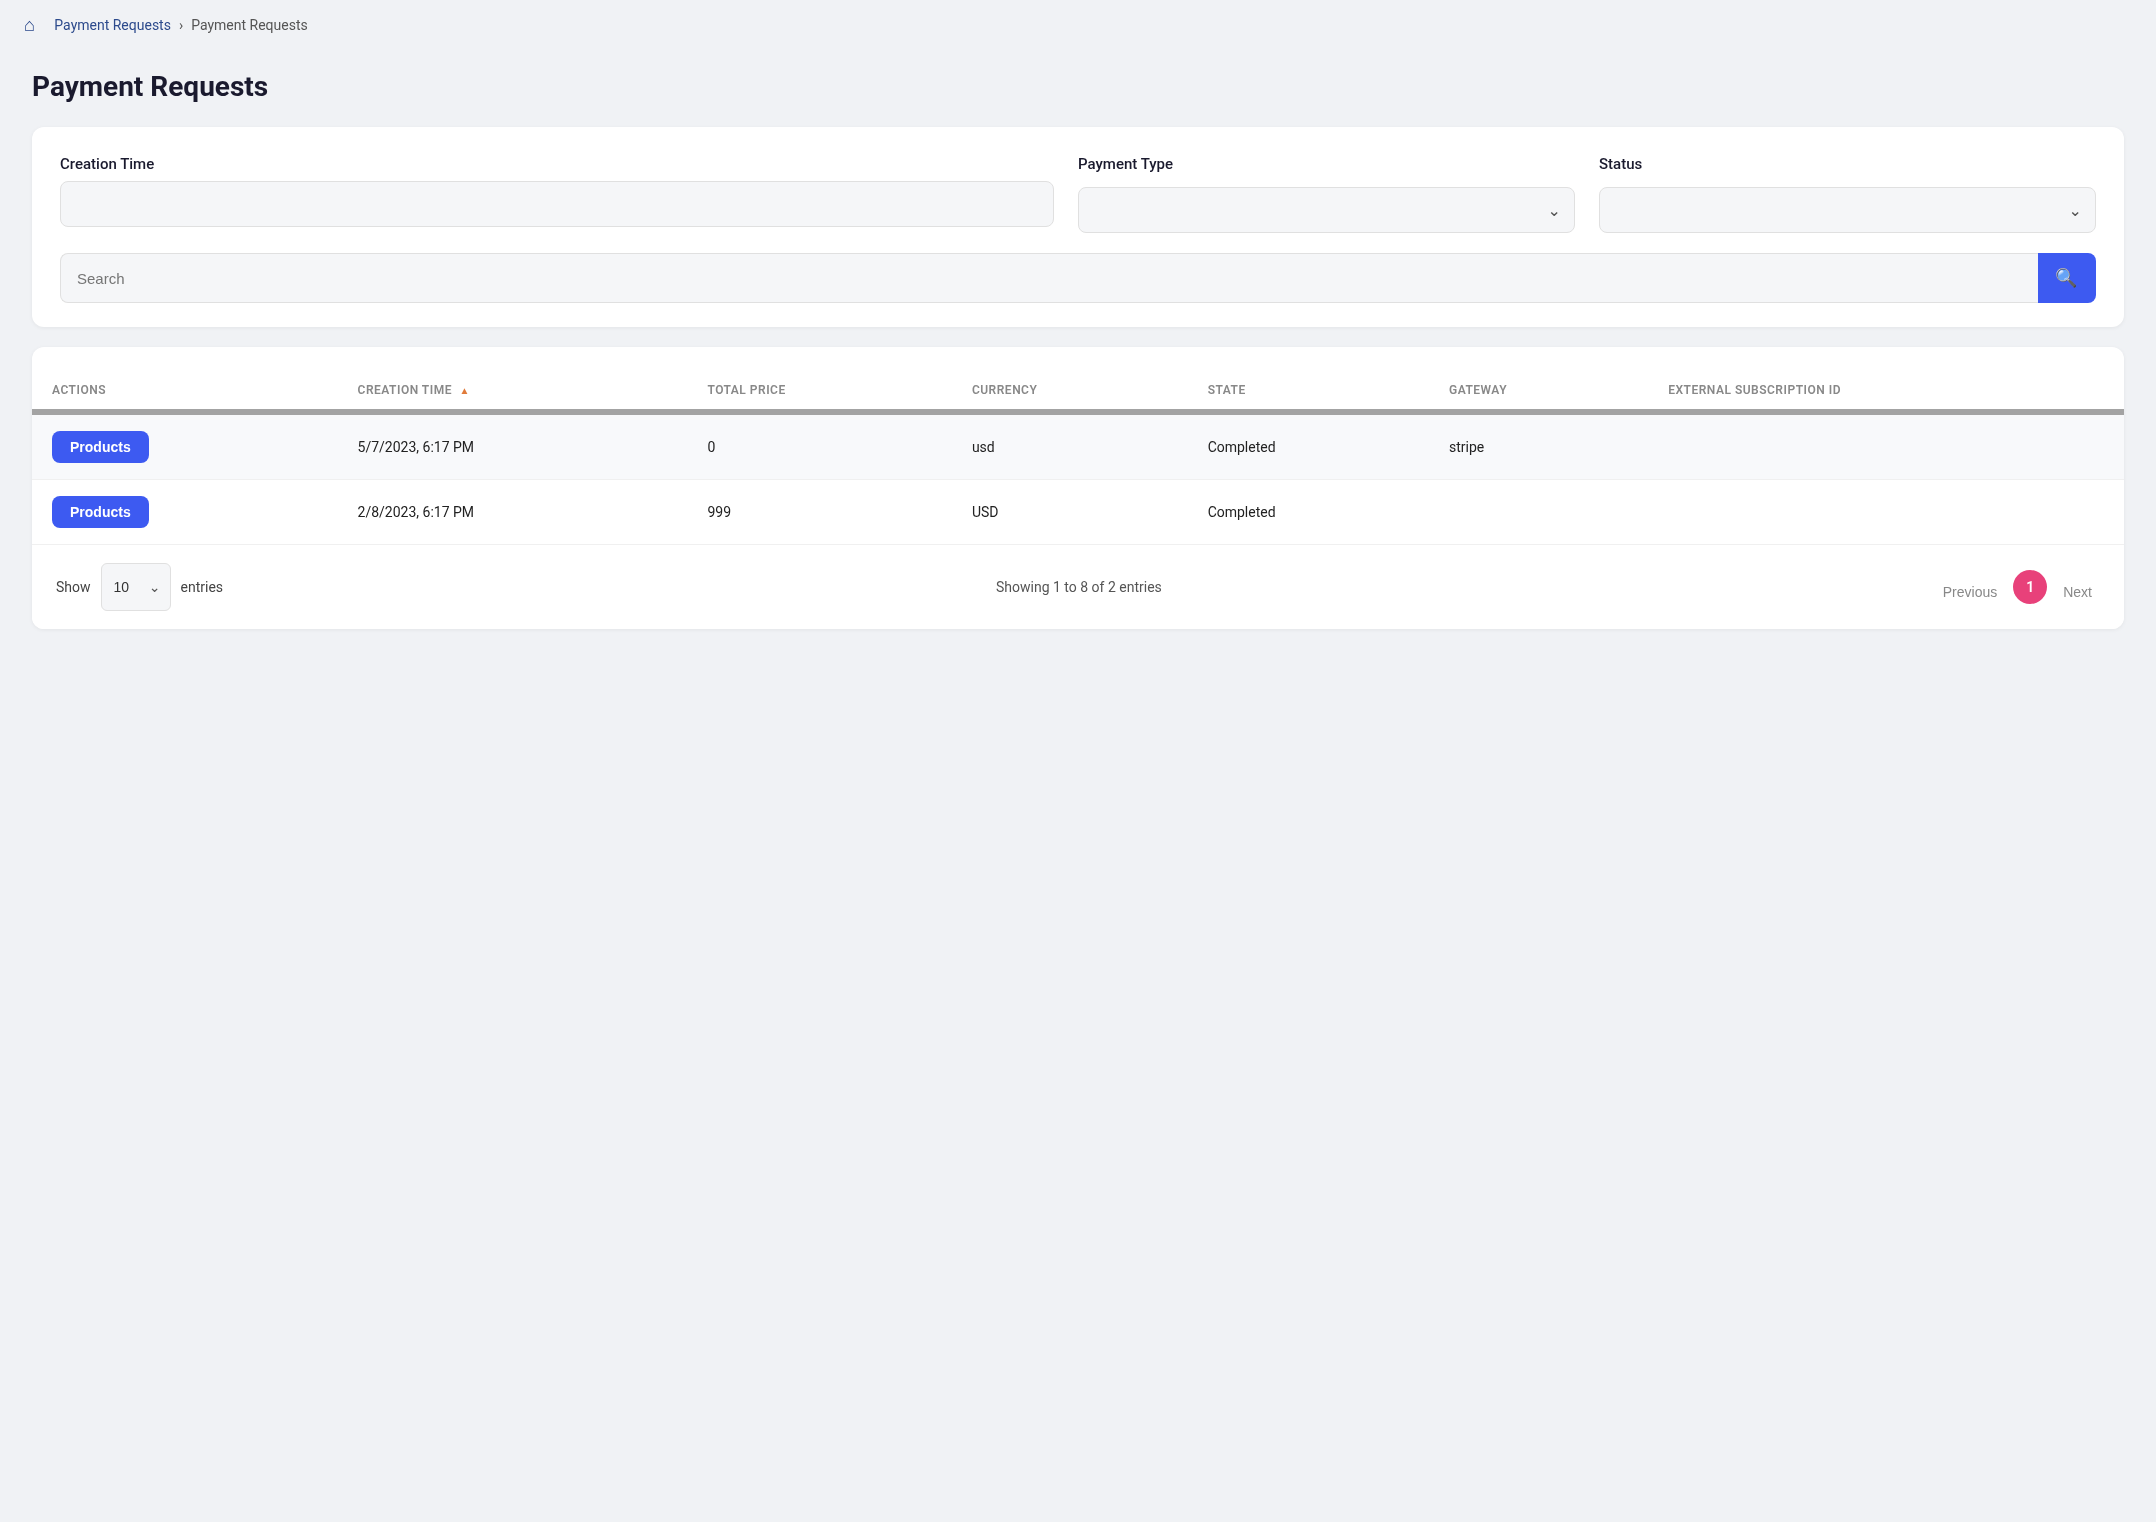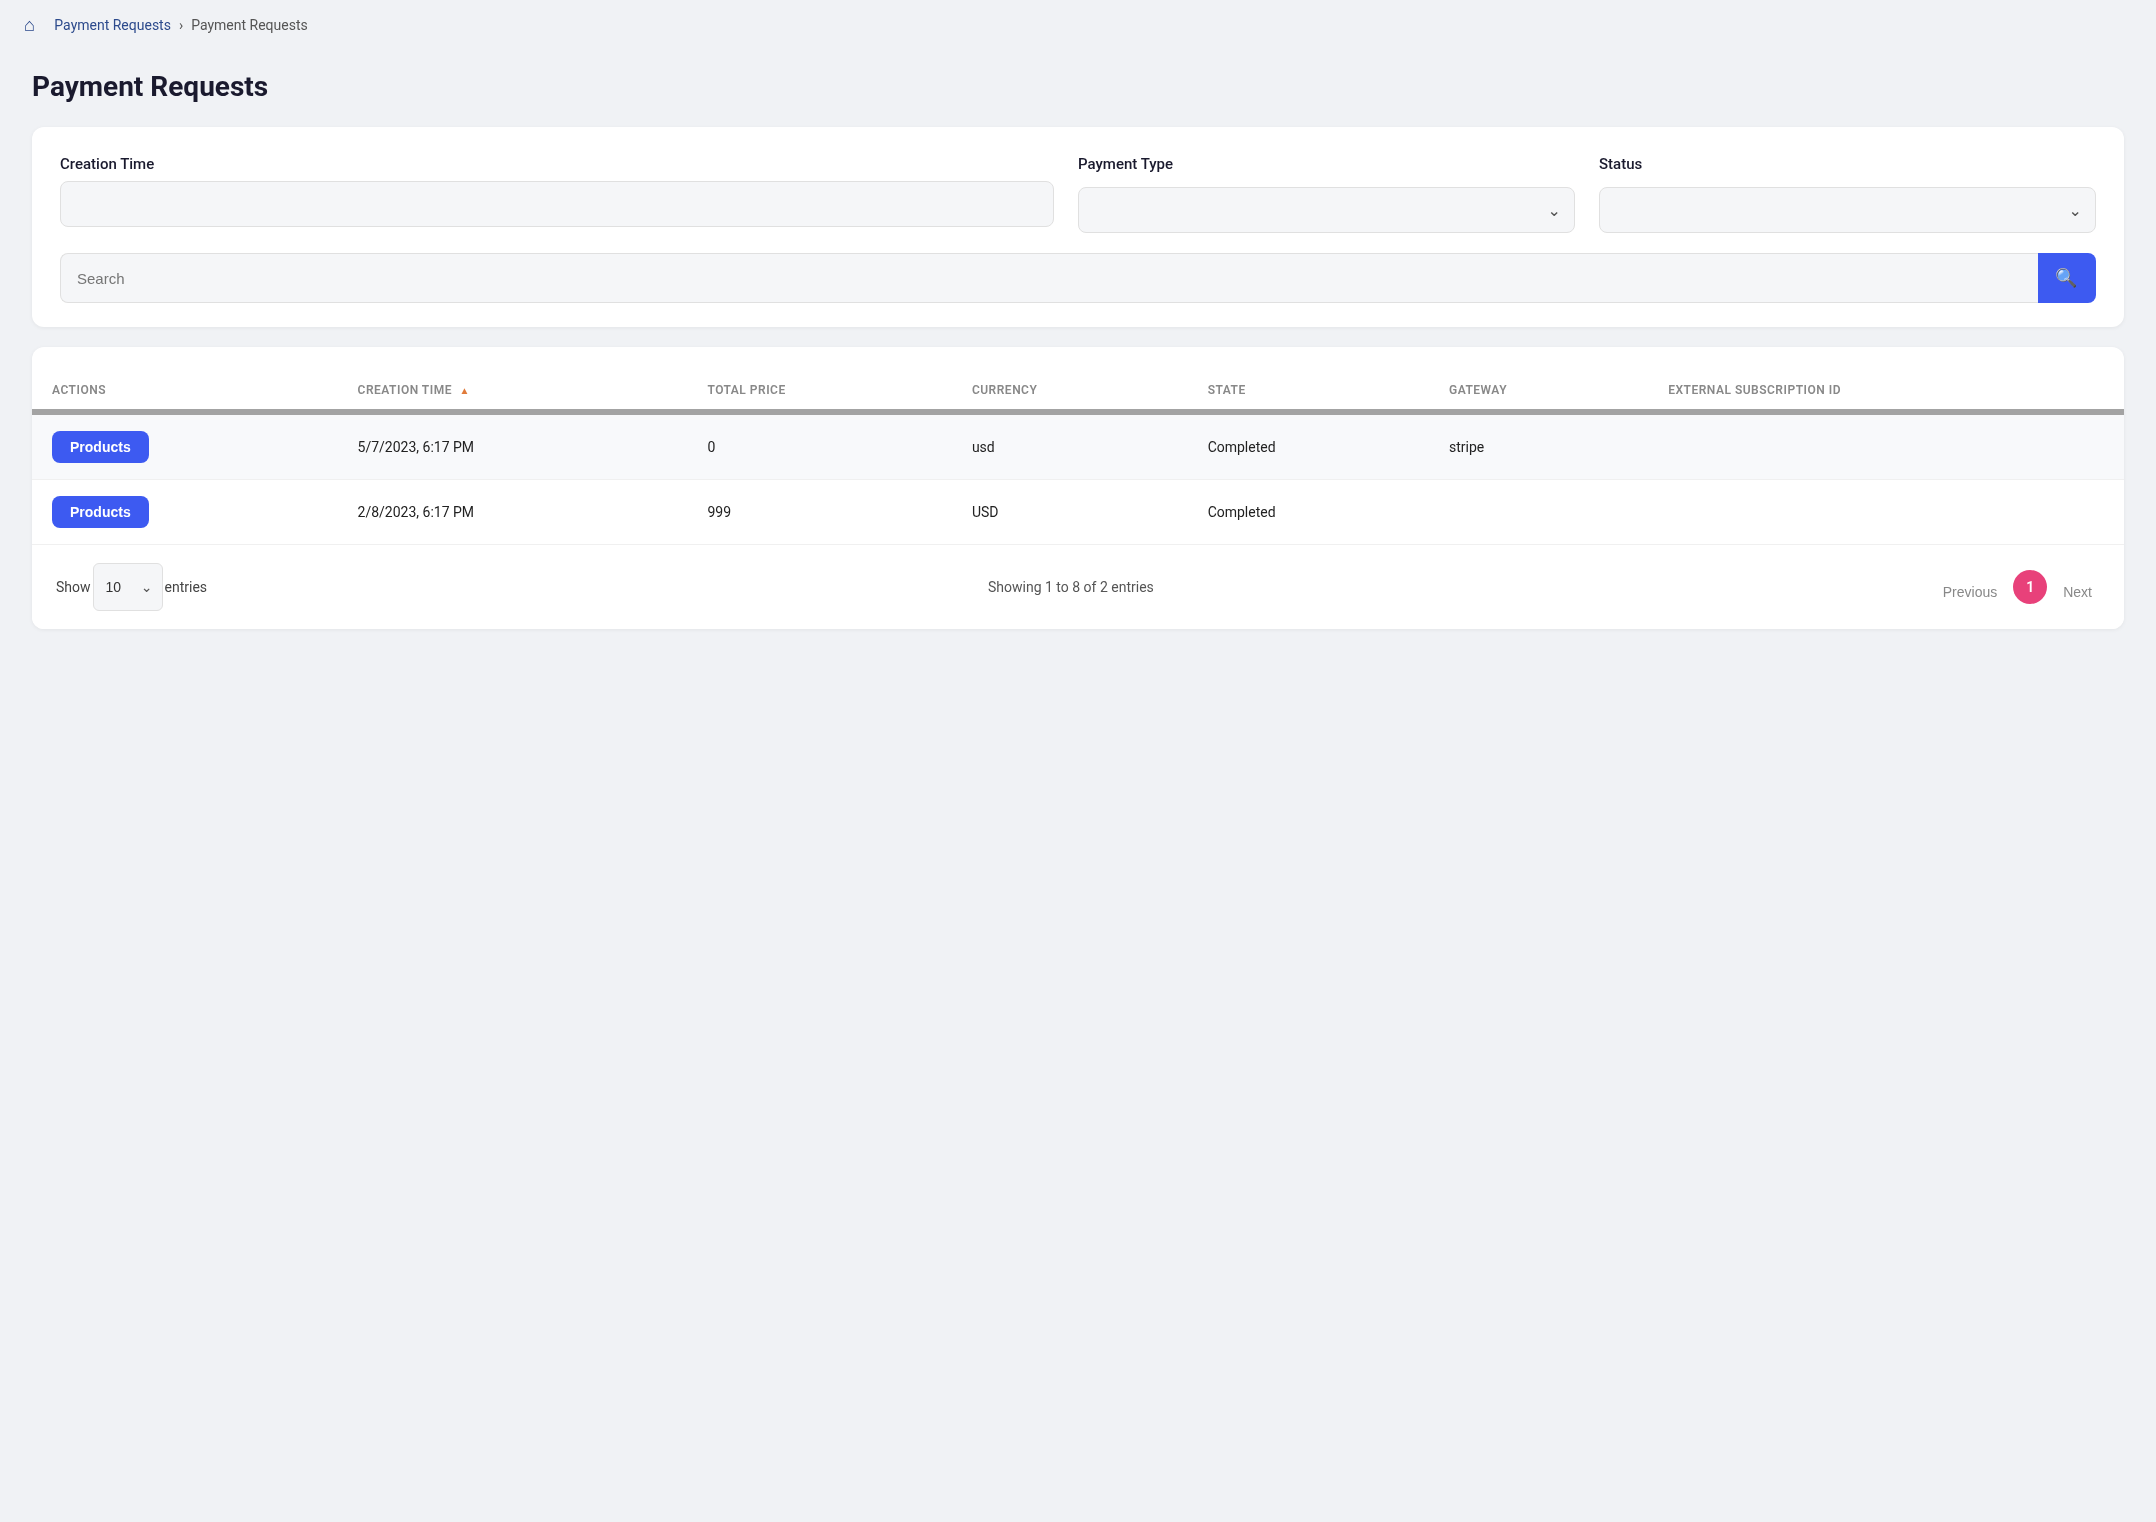--- a/index.html
+++ b/index.html
@@ -232,21 +232,21 @@
       display: flex;
       align-items: center;
       justify-content: space-between;
       padding: 18px 24px;
       background: #fff;
     }
 
     .show-entries {
       display: flex;
       align-items: center;
-      gap: 2px;
+      gap: 10px;
       font-size: 14px;
       color: #444;
     }
 
     .entries-select-wrapper {
       position: relative;
     }
 
     .entries-select {
       height: 48px;

